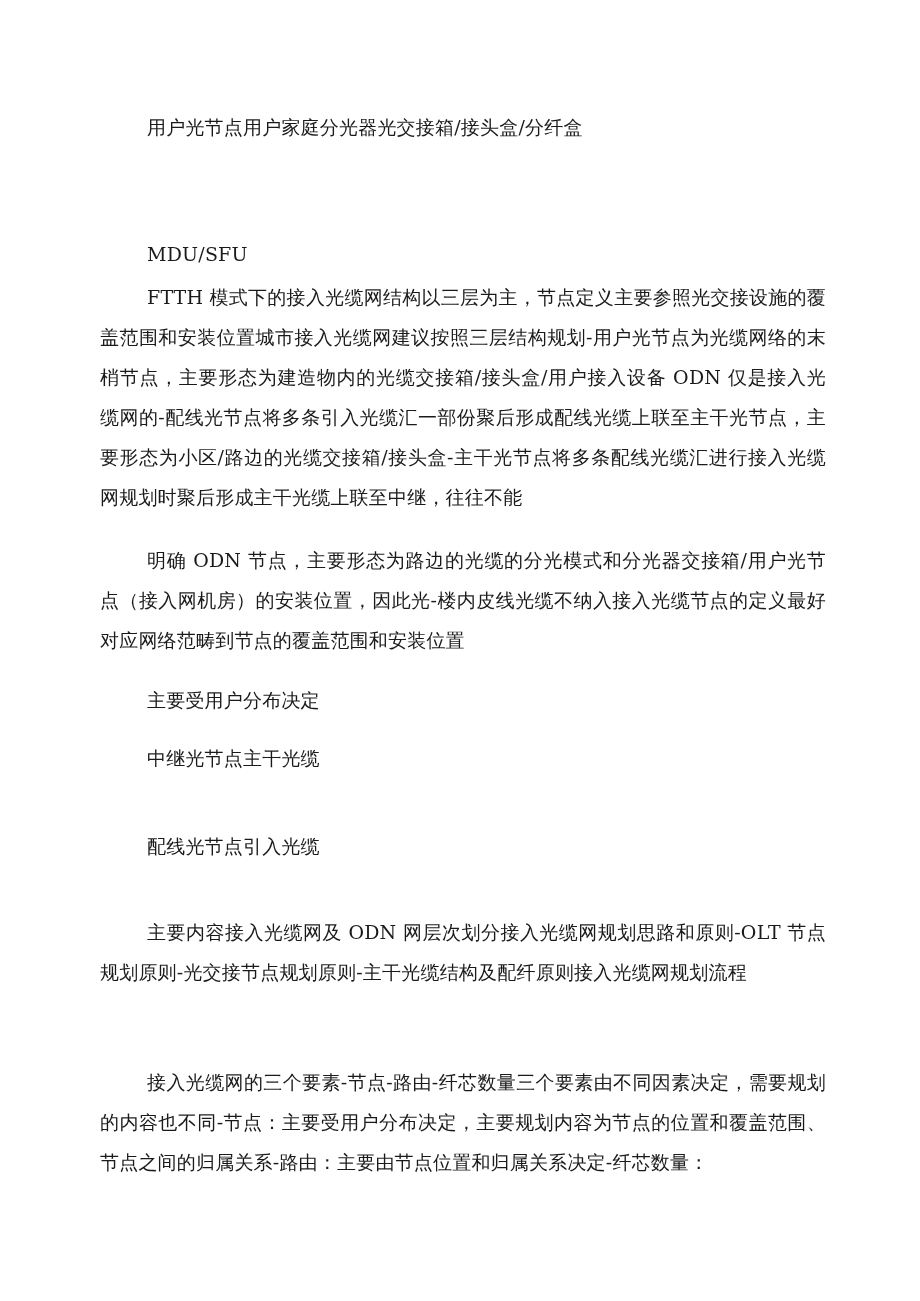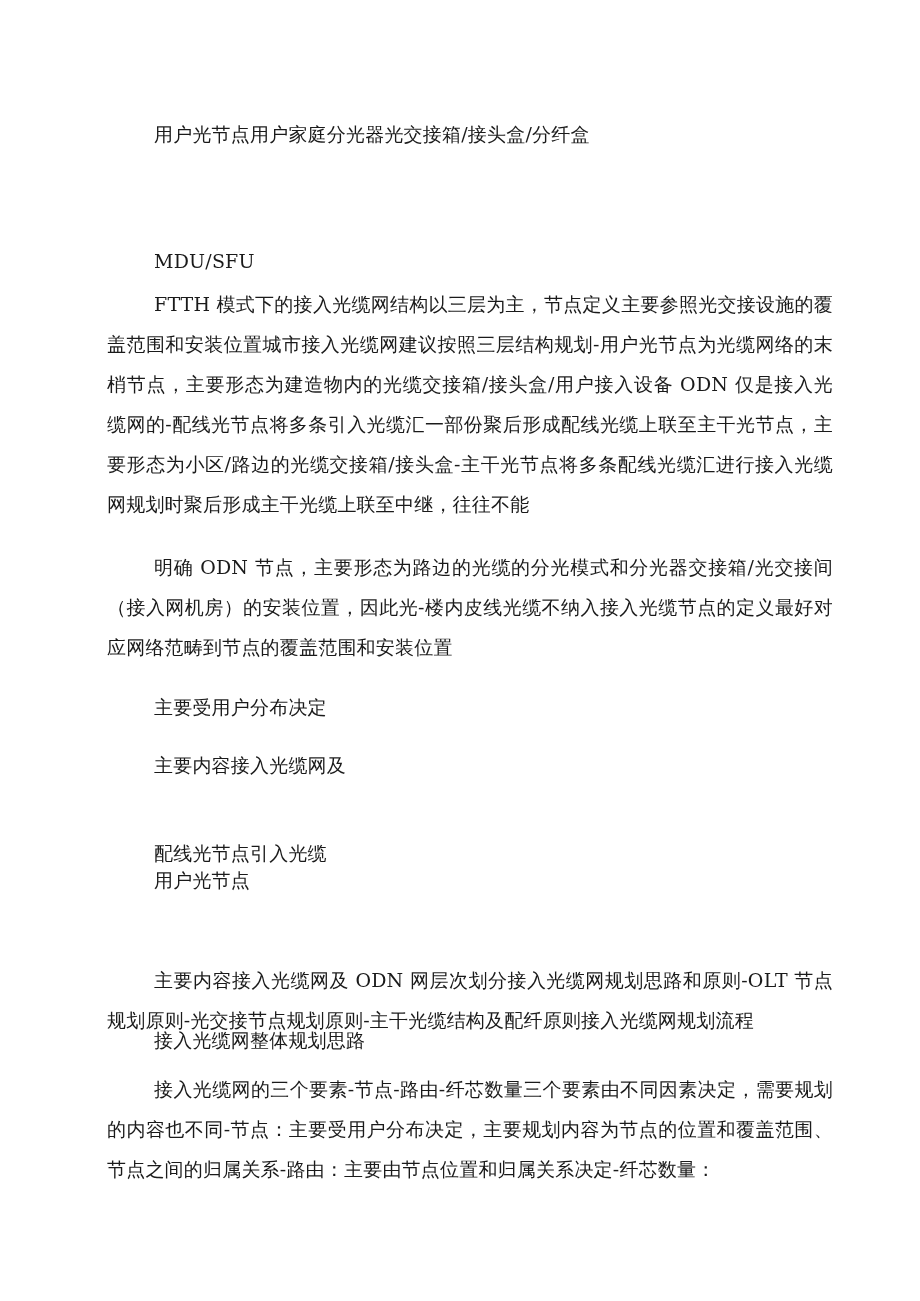--- a/index.html
+++ b/index.html
@@ -24,40 +24,38 @@
     }
     .para {
       position: absolute;
       left: 100px;
       width: 726px;
       font-size: 19px;
       line-height: 40px;
       letter-spacing: 0.2px;
       text-align: justify;
       text-justify: inter-character;
-      margin: 7px;
+      margin: 0;
       white-space: normal;
       word-break: break-all;
     }
     .para.indent {
       text-indent: 47px;
     }
     .para.short {
       left: 147px;
       width: 680px;
     }
   </style>
 </head>
 <body>
 
 <div class="page">
   <p class="para short" style="top:107px">用户光节点用户家庭分光器光交接箱/接头盒/分纤盒</p>
   <p class="para short" style="top:234px">MDU/SFU</p>
   <p class="para indent" style="top:277px">FTTH 模式下的接入光缆网结构以三层为主，节点定义主要参照光交接设施的覆盖范围和安装位置城市接入光缆网建议按照三层结构规划-用户光节点为光缆网络的末梢节点，主要形态为建造物内的光缆交接箱/接头盒/用户接入设备 ODN 仅是接入光缆网的-配线光节点将多条引入光缆汇一部份聚后形成配线光缆上联至主干光节点，主要形态为小区/路边的光缆交接箱/接头盒-主干光节点将多条配线光缆汇进行接入光缆网规划时聚后形成主干光缆上联至中继，往往不能</p>
-  <p class="para indent" style="top:540px">明确 ODN 节点，主要形态为路边的光缆的分光模式和分光器交接箱/光交接间（接入网机房）的安装位置，因此光-楼内皮线光缆不纳入接入光缆节点的定义最好对应网络范畴到节点的覆盖范围和安装位置</p>
+  <p class="para indent" style="top:540px">明确 ODN 节点，主要形态为路边的光缆的分光模式和分光器交接箱/用户光节点（接入网机房）的安装位置，因此光-楼内皮线光缆不纳入接入光缆节点的定义最好对应网络范畴到节点的覆盖范围和安装位置</p>
   <p class="para short" style="top:680px">主要受用户分布决定</p>
-  <p class="para short" style="top:738px">主要内容接入光缆网及</p>
+  <p class="para short" style="top:738px">中继光节点主干光缆</p>
   <p class="para short" style="top:826px">配线光节点引入光缆</p>
-  <p class="para short" style="top:853px">用户光节点</p>
-  <p class="para indent" style="top:953px">主要内容接入光缆网及 ODN 网层次划分接入光缆网规划思路和原则-OLT 节点规划原则-光交接节点规划原则-主干光缆结构及配纤原则接入光缆网规划流程</p>
-  <p class="para short" style="top:1013px">接入光缆网整体规划思路</p>
+  <p class="para indent" style="top:912px">主要内容接入光缆网及 ODN 网层次划分接入光缆网规划思路和原则-OLT 节点规划原则-光交接节点规划原则-主干光缆结构及配纤原则接入光缆网规划流程</p>
   <p class="para indent" style="top:1062px">接入光缆网的三个要素-节点-路由-纤芯数量三个要素由不同因素决定，需要规划的内容也不同-节点：主要受用户分布决定，主要规划内容为节点的位置和覆盖范围、节点之间的归属关系-路由：主要由节点位置和归属关系决定-纤芯数量：</p>
 </div>
 
 </body></html>

